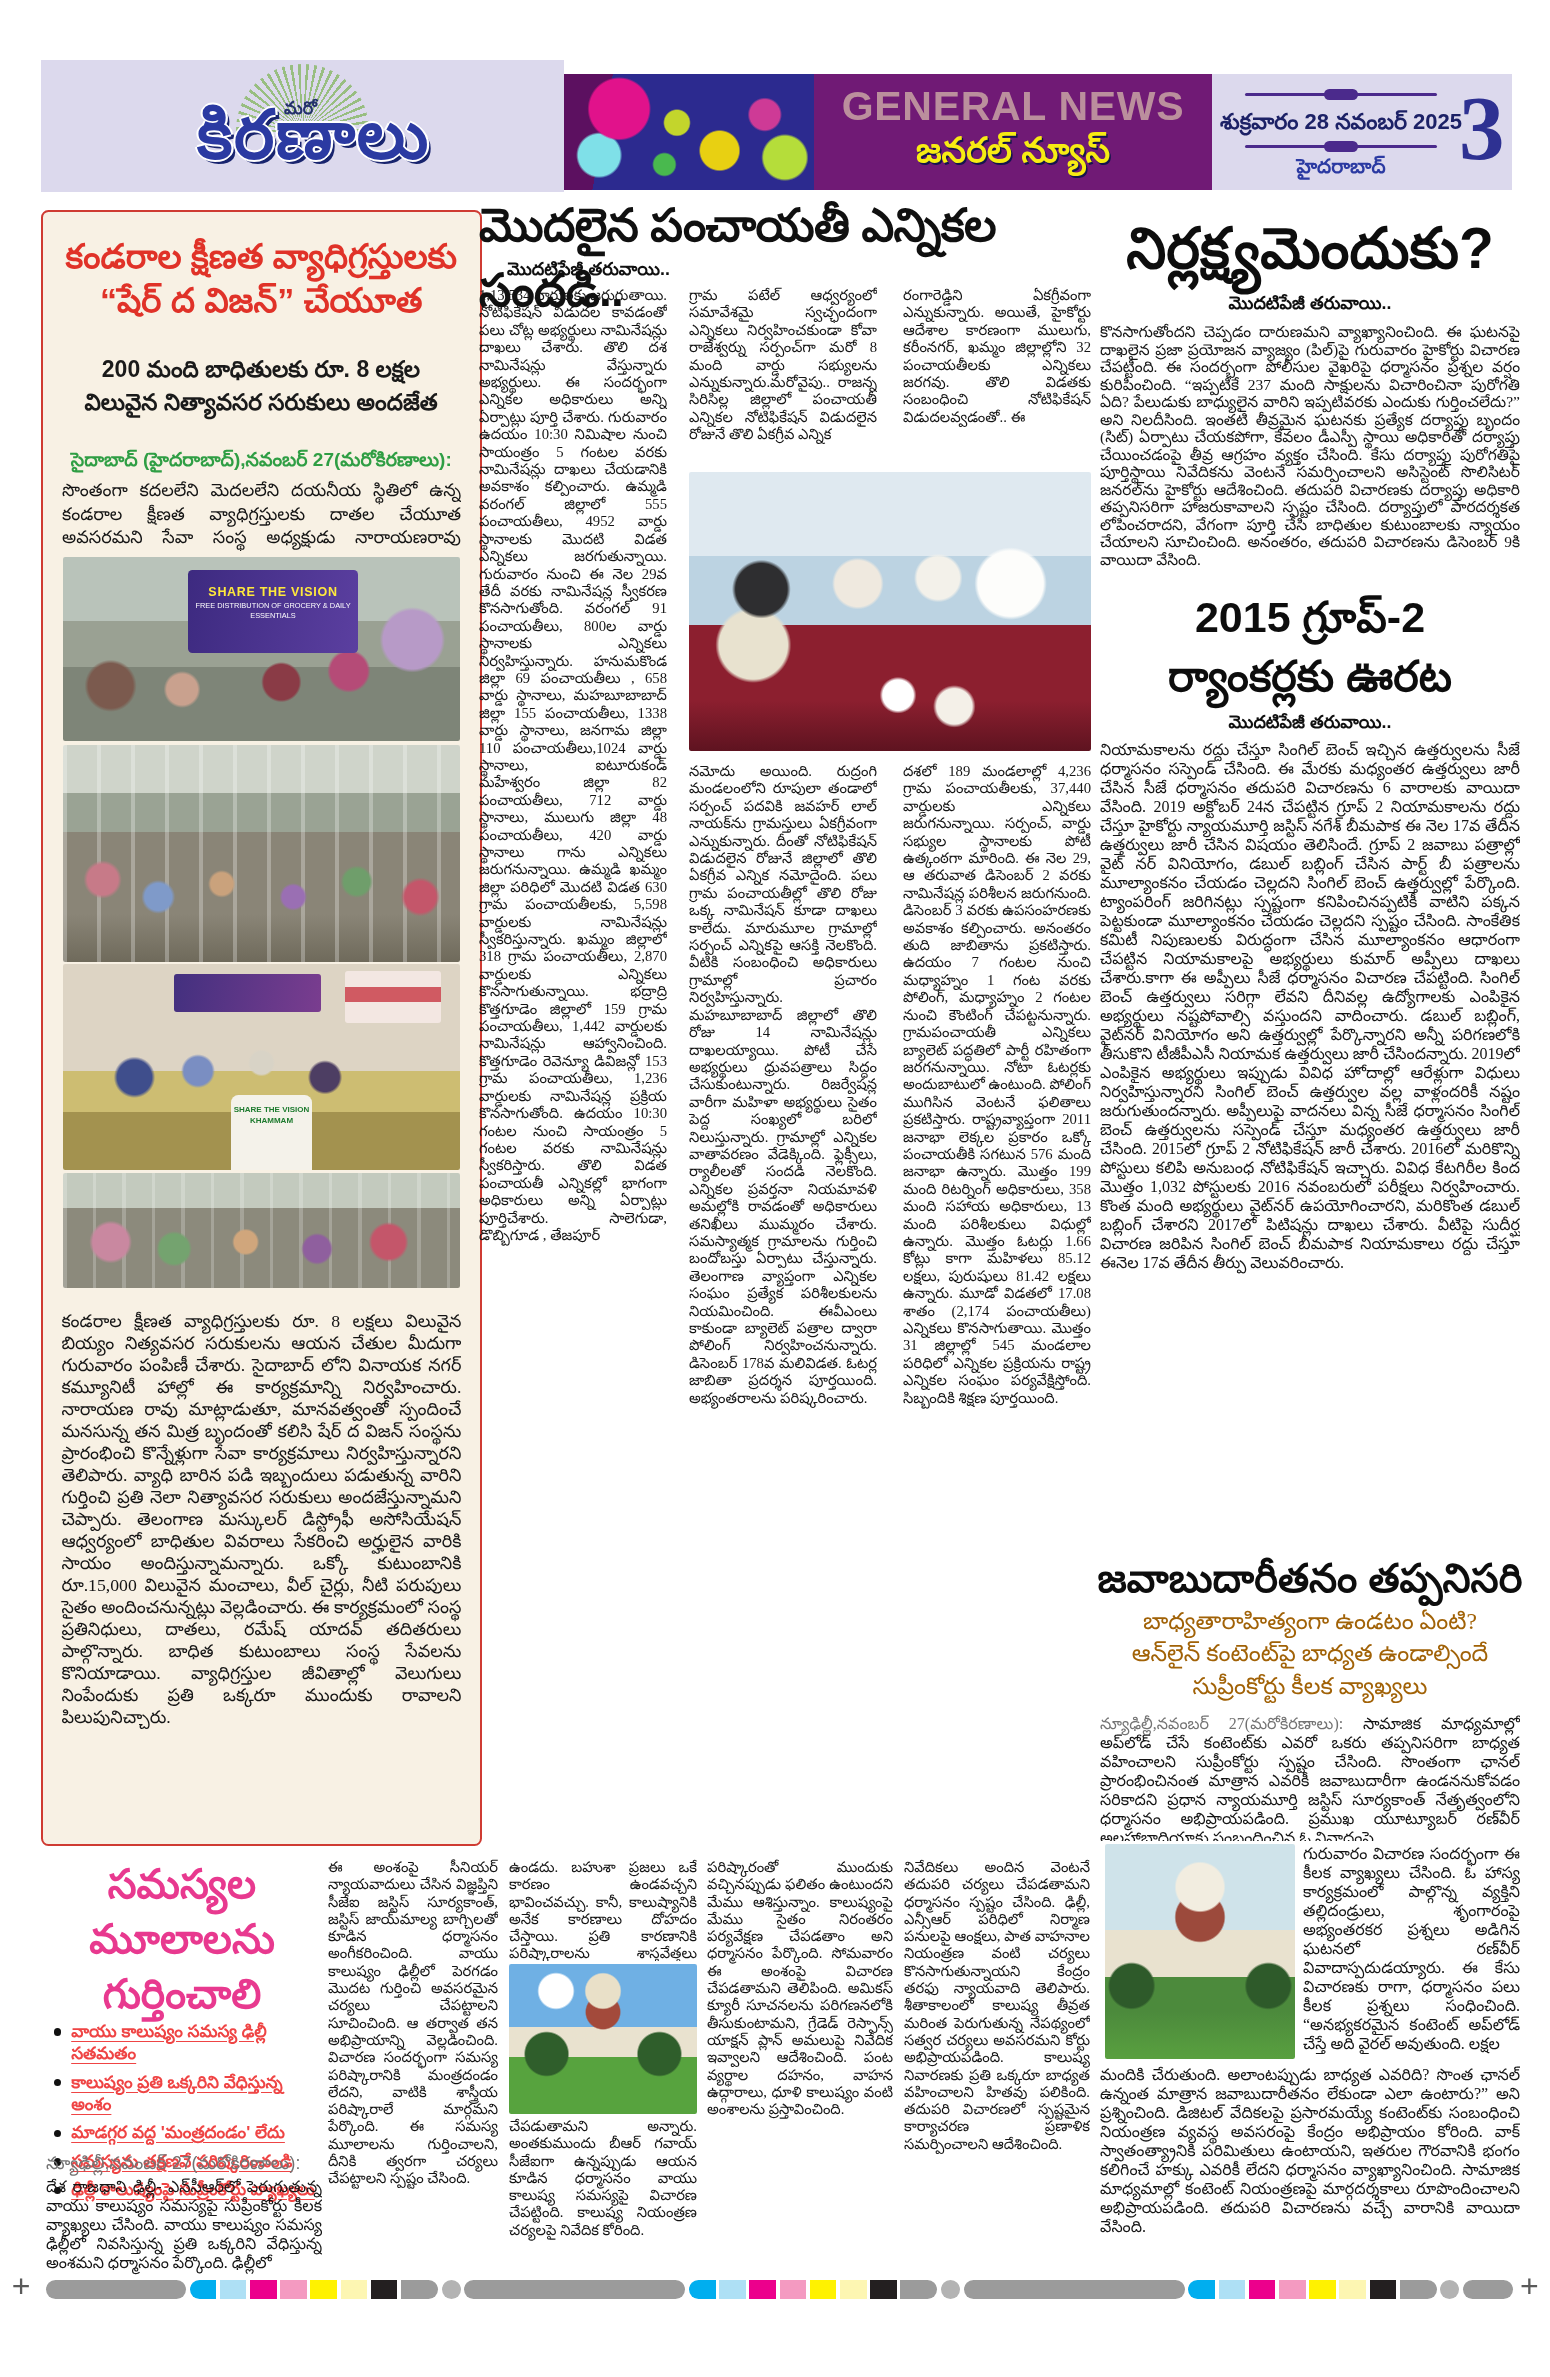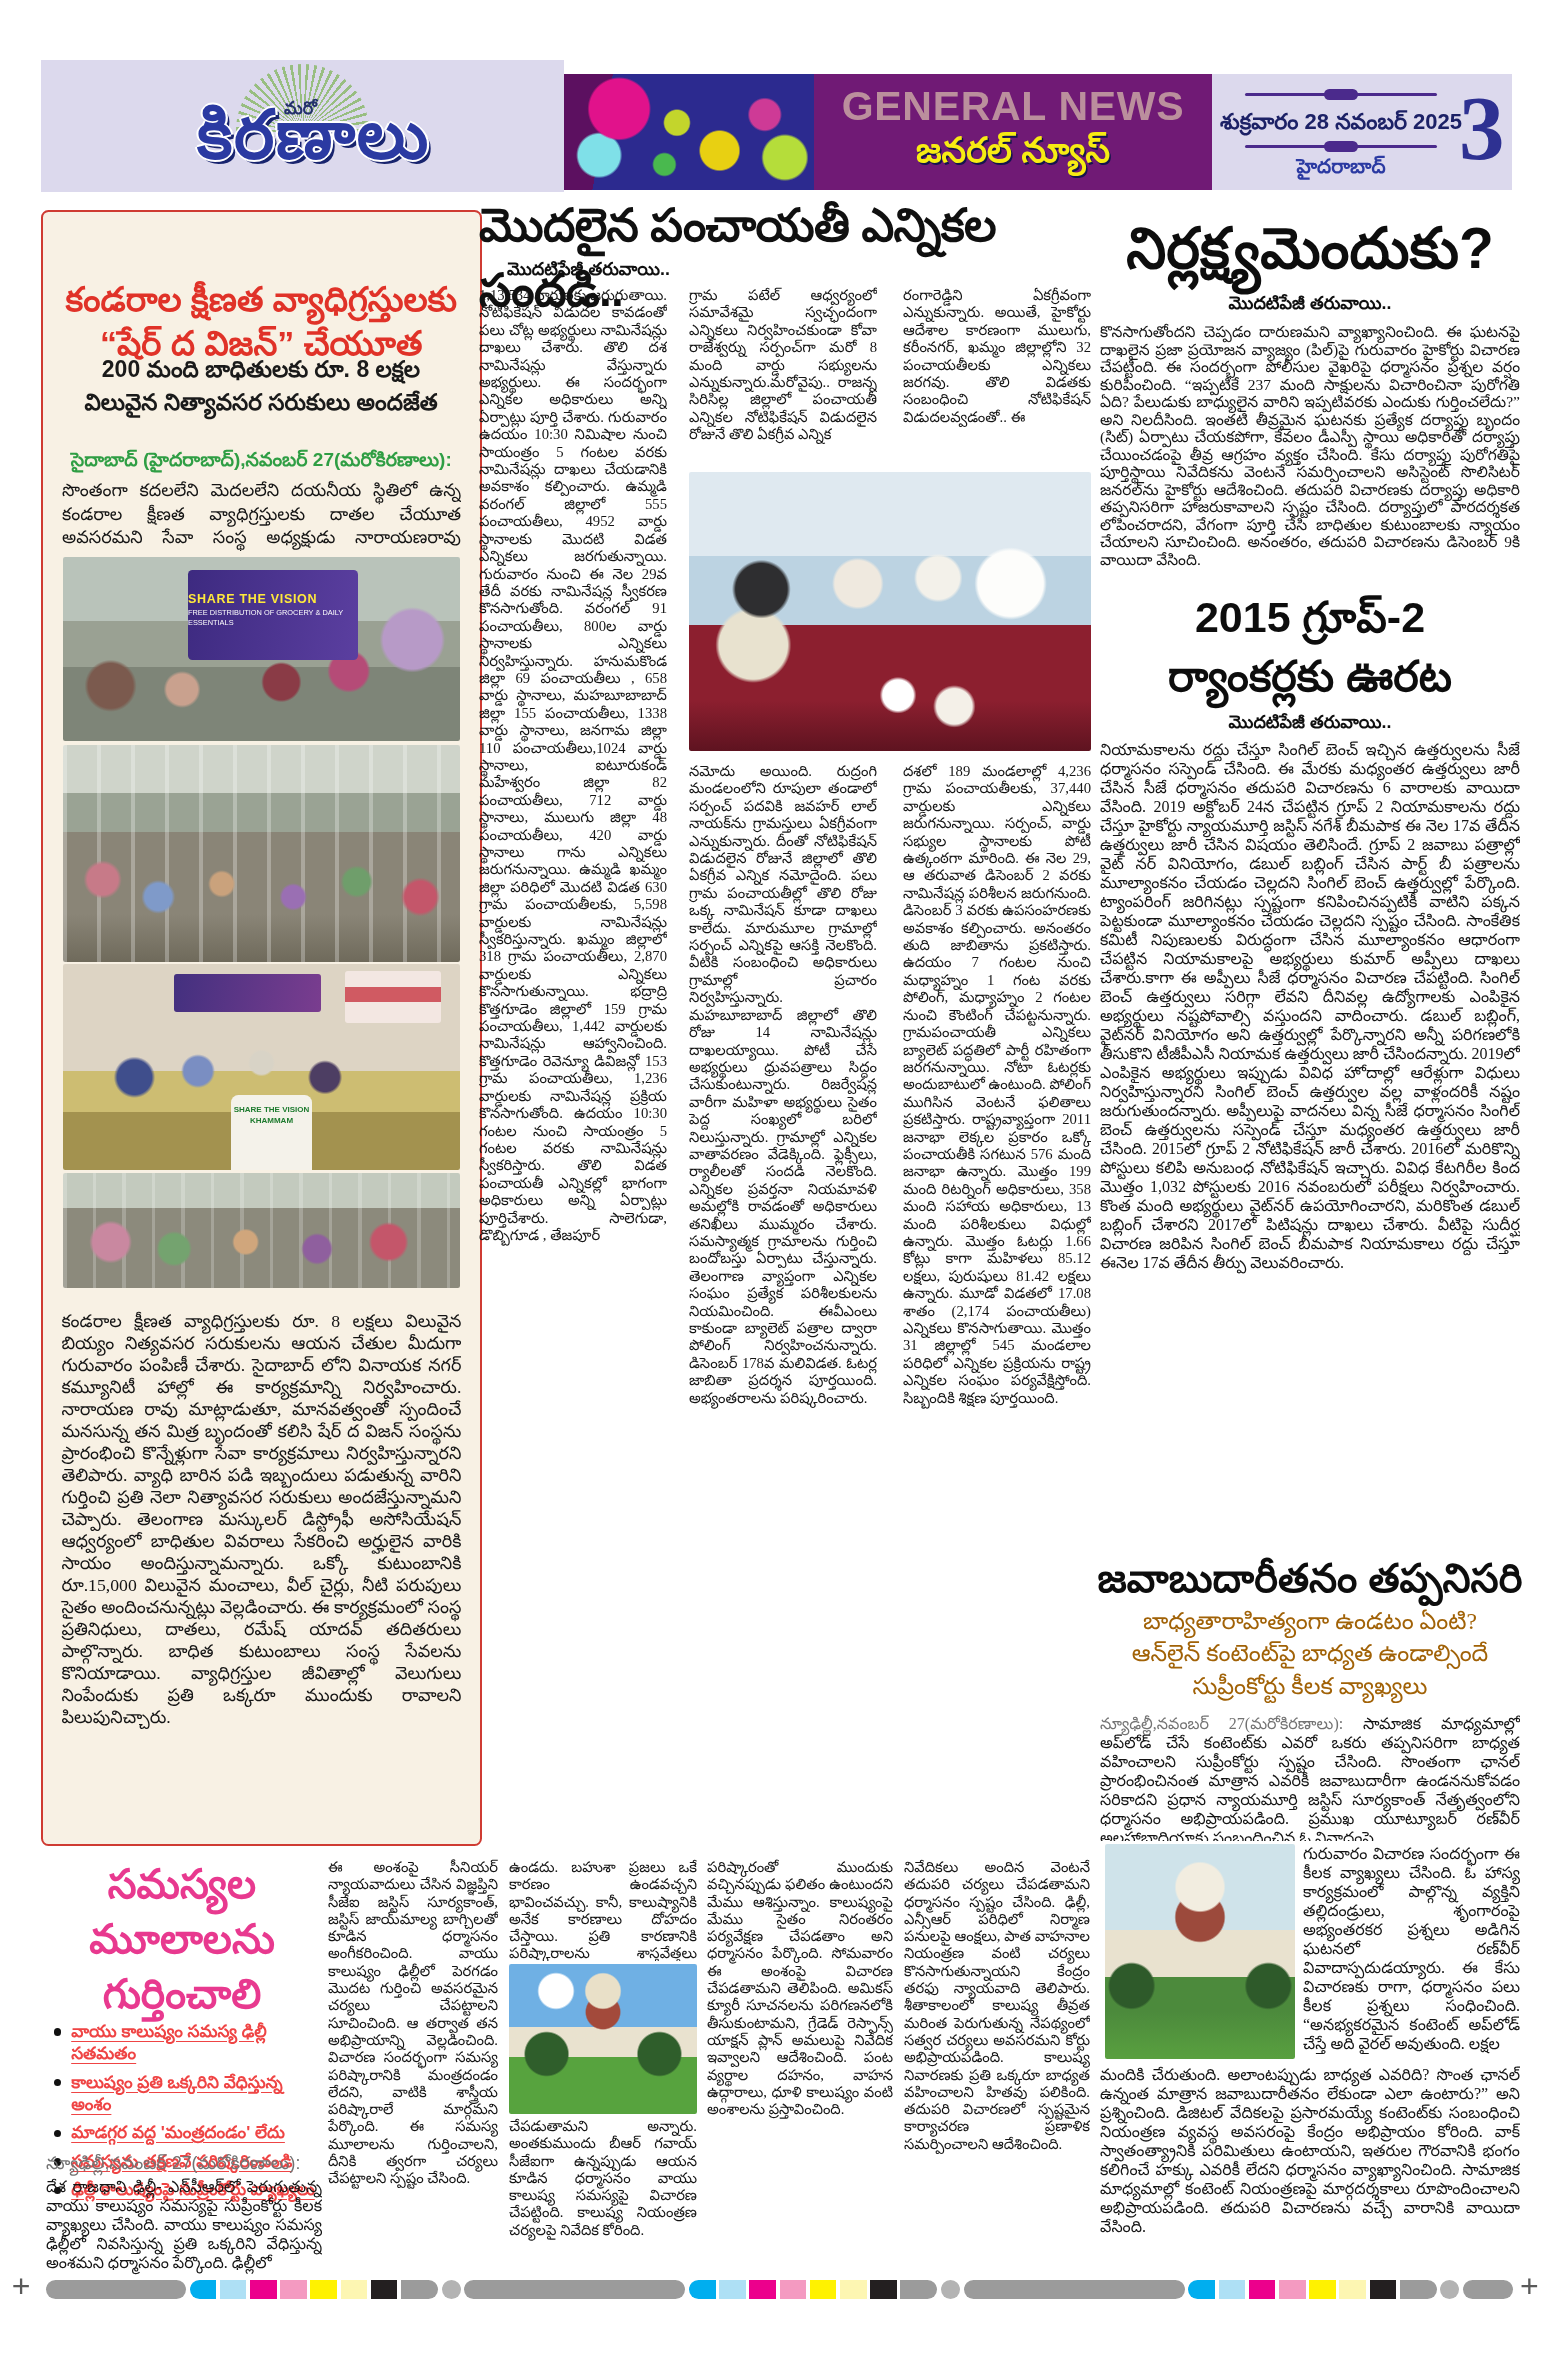--- a/index.html
+++ b/index.html
@@ -31,26 +31,26 @@
   .news-te{color:#f7ec13;font-size:35px;font-weight:bold;line-height:41px;
            text-shadow:1.5px 1.5px 0 #14154d;}
   .date-rule{height:2.9px;background:#4b2a8c;border-radius:1.5px;position:relative;}
   .date-rule:after{content:"";position:absolute;left:50%;top:-3.7px;width:34px;height:10.3px;
            margin-left:-17px;background:#4b2a8c;border-radius:5.2px;}
   .date-txt{color:#1c2166;font-size:22px;font-weight:bold;}
   .city-txt{color:#2b3aa2;font-size:20px;font-weight:bold;}
   .pageno{color:#2e3192;font-size:91px;font-weight:bold;font-family:"Liberation Serif",serif;}
   
   .leftbox{background:#f8f1e4;border:2.2px solid #cf3b32;border-radius:7.4px;}
-  .lb-h{color:#e03228;font-weight:bold;font-size:34px;line-height:44px;text-align:center;margin-top:43px;}
+  .lb-h{color:#e03228;font-weight:bold;font-size:34px;line-height:44px;text-align:center;}
   .lb-sub{color:#1a1a1a;font-weight:bold;font-size:23px;line-height:33px;text-align:center;}
   .lb-date{color:#2f9e44;font-weight:bold;font-size:19px;text-align:center;}
   .photo{border-radius:2.2px;overflow:hidden;}
   .banner-sv{background:linear-gradient(100deg,#3d2a80,#5b3fa0);border-radius:4.4px;
-             color:#ffe93c;padding-top:22px;}
+             text-align:center;color:#ffe93c;padding-top:15px;}
   .banner-sv .t{font-size:12.5px;font-weight:bold;letter-spacing:0.7px;}
   .banner-sv .s{font-size:7.4px;color:#fff;line-height:9.6px;margin-top:2.2px;}
   .sack{background:#f4f2ea;border-radius:7.4px 7.4px 2.9px 2.9px;text-align:center;
         color:#1d7a2e;font-weight:bold;font-size:8px;line-height:10.3px;padding-top:10.3px;}
   
   .h-center{color:#101010;font-weight:bold;font-size:46px;letter-spacing:-0.7px;}
   .tag{color:#101010;font-weight:bold;font-size:17.7px;}
   .h-neglect{color:#0d0d0d;font-weight:bold;font-size:57px;text-align:center;}
   .h-group2{color:#0d0d0d;font-weight:bold;font-size:43px;line-height:59px;text-align:center;}
   .h-account{color:#0d0d0d;font-weight:bold;font-size:40px;text-align:center;}

